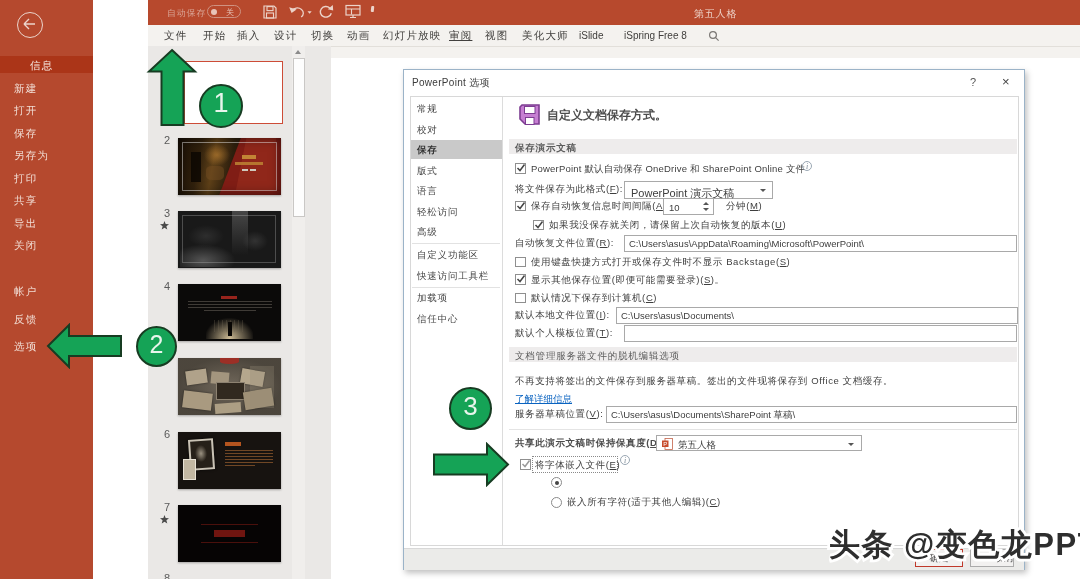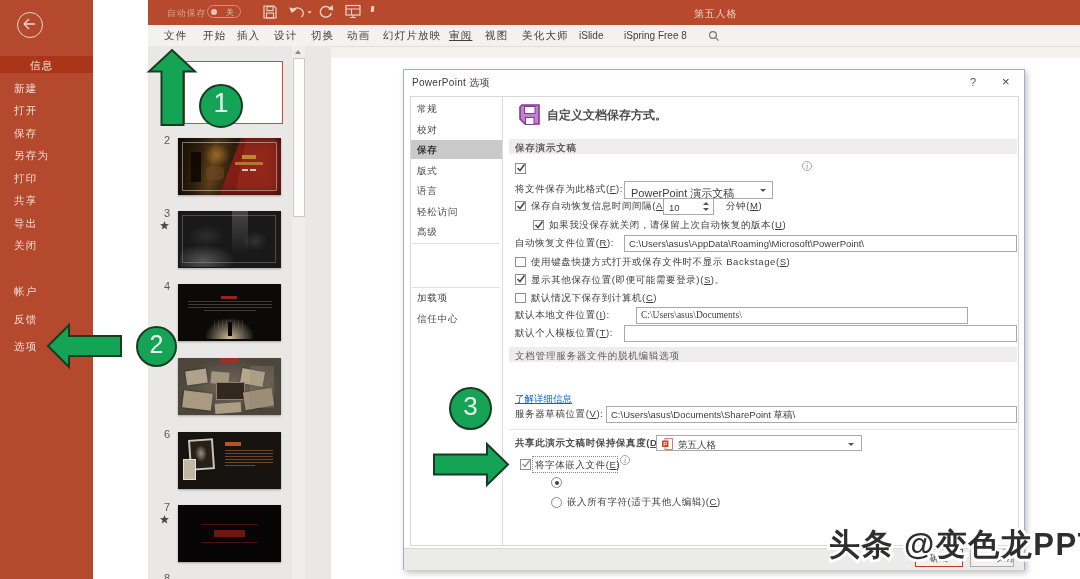--- a/index.html
+++ b/index.html
@@ -188,38 +188,40 @@
   <div class="abs" style="left:598px;top:4px;font-size:13px;color:#444;">×</div>
 
   <div class="abs" style="left:6px;top:26px;width:609px;height:450px;border:1px solid #d8d8d8;background:#fff;"></div>
 
   <div class="abs" style="left:98px;top:27px;width:1px;height:448px;background:#dcdcdc;"></div>
   <div class="abs" style="left:7px;top:70px;width:91px;height:19px;background:#c9c9c9;"></div>
   <div class="abs" style="left:13px;top:29px;width:80px;font-size:9.5px;color:#454545;line-height:20.5px;letter-spacing:0.8px;">
     常规<br>校对<br><b style="color:#333;">保存</b><br>版式<br>语言<br>轻松访问<br>高级
   </div>
   <div class="abs" style="left:8px;top:173px;width:88px;height:1px;background:#e2e2e2;"></div>
+  <div class="abs" style="left:13px;top:174px;width:84px;font-size:9.5px;color:#454545;line-height:21px;letter-spacing:0.8px;">自定义功能区<br>快速访问工具栏</div>
   <div class="abs" style="left:8px;top:217px;width:88px;height:1px;background:#e2e2e2;"></div>
   <div class="abs" style="left:13px;top:217px;width:80px;font-size:9.5px;color:#454545;line-height:21px;letter-spacing:0.8px;">加载项<br>信任中心</div>
 
   <svg class="abs" style="left:115px;top:34px;" width="21" height="21" viewBox="0 0 21 21">
     <path d="M3 1 H20 V20 H6 L1 15 V3 Z" fill="#c67ed2" stroke="#7d3d92" stroke-width="1.6"></path>
     <rect x="5.5" y="2.5" width="10.5" height="7" fill="#fff" stroke="#7d3d92" stroke-width="1"></rect>
     <rect x="6.5" y="13.5" width="8.5" height="7" fill="#fff" stroke="#7d3d92" stroke-width="1"></rect>
   </svg>
   <div class="abs" style="left:143px;top:37px;font-size:12px;font-weight:bold;color:#4d4d4d;">自定义文档保存方式。</div>
 
   <div class="abs" style="left:105px;top:68.5px;width:508px;height:15px;background:#eeecec;"></div>
   <div class="abs" style="left:111px;top:71.5px;font-size:9.5px;font-weight:bold;color:#5c5c5c;letter-spacing:0.8px;">保存演示文稿</div>
 
   <span class="cb" style="left:111px;top:93px;">
       <svg width="10" height="10" viewBox="0 0 10 10">
         <path d="M1.5 5 L4 7.5 L8.5 1.5" fill="none" stroke="#454545" stroke-width="1.5"></path>
       </svg>
     </span>
+  <div class="txt" style="left:127px;top:92.5px;letter-spacing:0.2px;">PowerPoint 默认自动保存 OneDrive 和 SharePoint Online 文件</div>
   <span class="info" style="left:398px;top:91px;">i</span>
 
   <div class="txt" style="left:111px;top:113px;">将文件保存为此格式(<u>F</u>):</div>
   <div class="abs" style="left:220px;top:111px;width:149px;height:17.5px;border:1px solid #a9a9a9;background:#fff;">
     <span class="abs" style="left:6px;top:3.5px;font-size:11px;color:#3d3d3d;">PowerPoint 演示文稿</span>
     <span class="abs" style="right:6px;top:7px;width:0;height:0;border-left:3px solid transparent;border-right:3px solid transparent;border-top:3.5px solid #555;"></span>
   </div>
 
   <span class="cb" style="left:111px;top:130.5px;">
       <svg width="10" height="10" viewBox="0 0 10 10">
@@ -251,28 +253,29 @@
       <svg width="10" height="10" viewBox="0 0 10 10">
         <path d="M1.5 5 L4 7.5 L8.5 1.5" fill="none" stroke="#454545" stroke-width="1.5"></path>
       </svg>
     </span>
   <div class="txt" style="left:127px;top:203.5px;">显示其他保存位置(即便可能需要登录)(<u>S</u>)。</div>
 
   <span class="cb" style="left:111px;top:222.5px;"></span>
   <div class="txt" style="left:127px;top:222px;">默认情况下保存到计算机(<u>C</u>)</div>
 
   <div class="txt" style="left:111px;top:239px;">默认本地文件位置(<u>I</u>):</div>
-  <div class="inp" style="left:232px;top:237px;width:332px;height:17px;font-family:Liberation Serif, serif;">C:\Users\asus\Documents\</div>
+  <div class="inp" style="left:212px;top:237px;width:402px;height:17px;">C:\Users\asus\Documents\</div>
 
   <div class="txt" style="left:111px;top:257px;">默认个人模板位置(<u>T</u>):</div>
   <div class="inp" style="left:220px;top:255px;width:393px;height:17px;"></div>
 
   <div class="abs" style="left:105px;top:276.5px;width:508px;height:15px;background:#eeecec;"></div>
   <div class="abs" style="left:111px;top:279.5px;font-size:9.5px;font-weight:normal;color:#5c5c5c;letter-spacing:0.8px;">文档管理服务器文件的脱机编辑选项</div>
 
+  <div class="txt" style="left:111px;top:305px;">不再支持将签出的文件保存到服务器草稿。签出的文件现将保存到 Office 文档缓存。</div>
   <div class="abs" style="left:111px;top:323px;font-size:9.5px;color:#0a63c0;text-decoration:underline;">了解详细信息</div>
   <div class="txt" style="left:111px;top:338px;">服务器草稿位置(<u>V</u>):</div>
   <div class="inp" style="left:202px;top:335.5px;width:411px;height:17px;">C:\Users\asus\Documents\SharePoint 草稿\</div>
 
   <div class="abs" style="left:105px;top:359px;width:508px;height:1px;background:#e4e4e4;"></div>
 
   <div class="abs" style="left:111px;top:367px;font-size:9.5px;font-weight:bold;color:#4c4c4c;letter-spacing:0.6px;">共享此演示文稿时保持保真度(<u>D</u>):</div>
   <div class="abs" style="left:252px;top:364.5px;width:206px;height:16.5px;border:1px solid #a9a9a9;background:#fff;">
     <svg class="abs" style="left:5px;top:2.5px;" width="11" height="12" viewBox="0 0 11 12">
       <rect x="3" y="0.5" width="7.5" height="11" fill="#fff" stroke="#c4634a" stroke-width="0.8"></rect>

